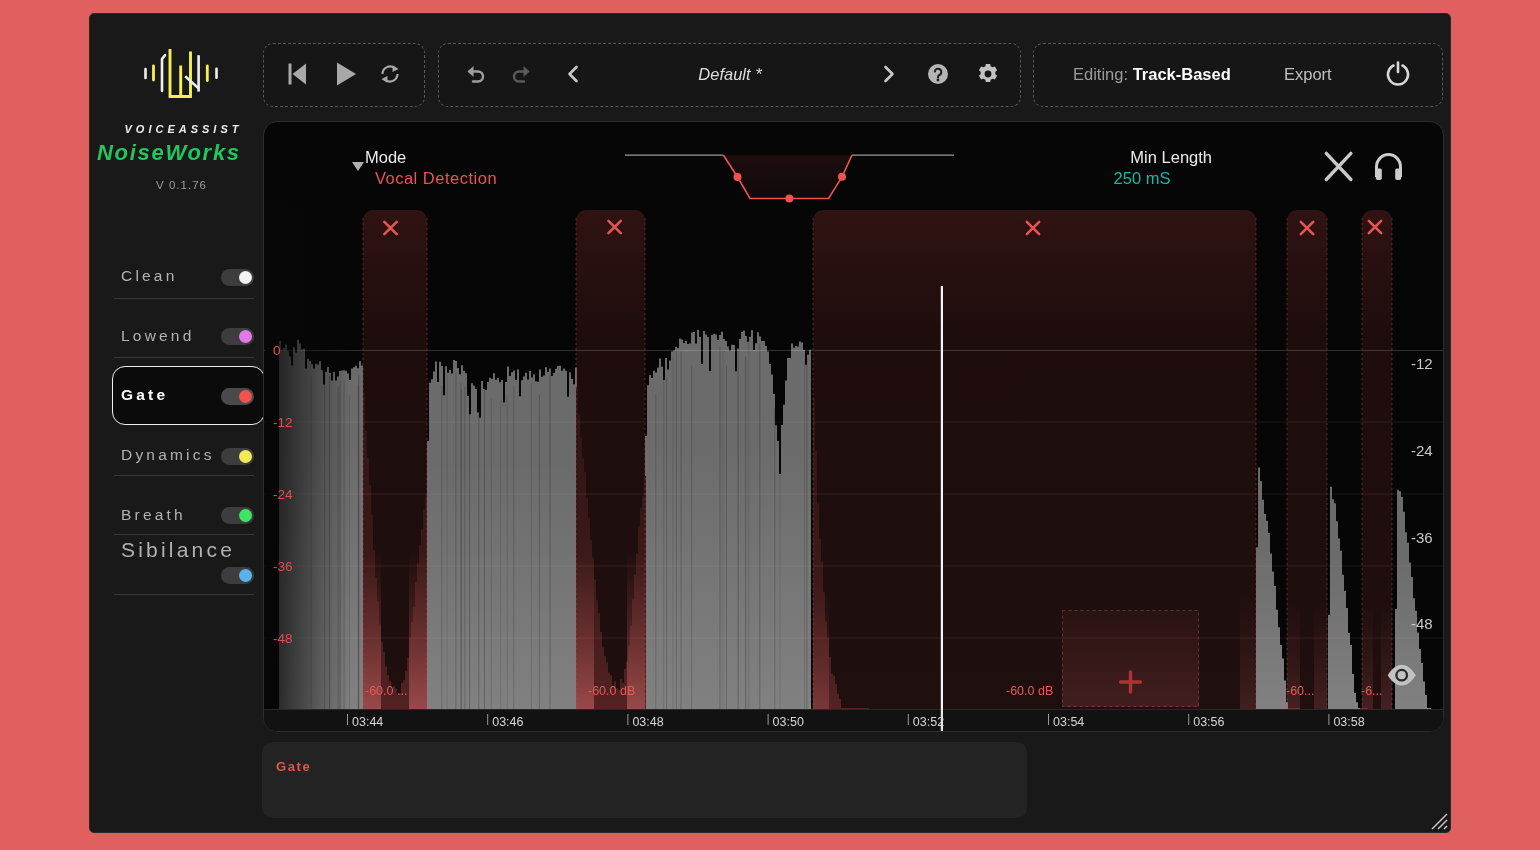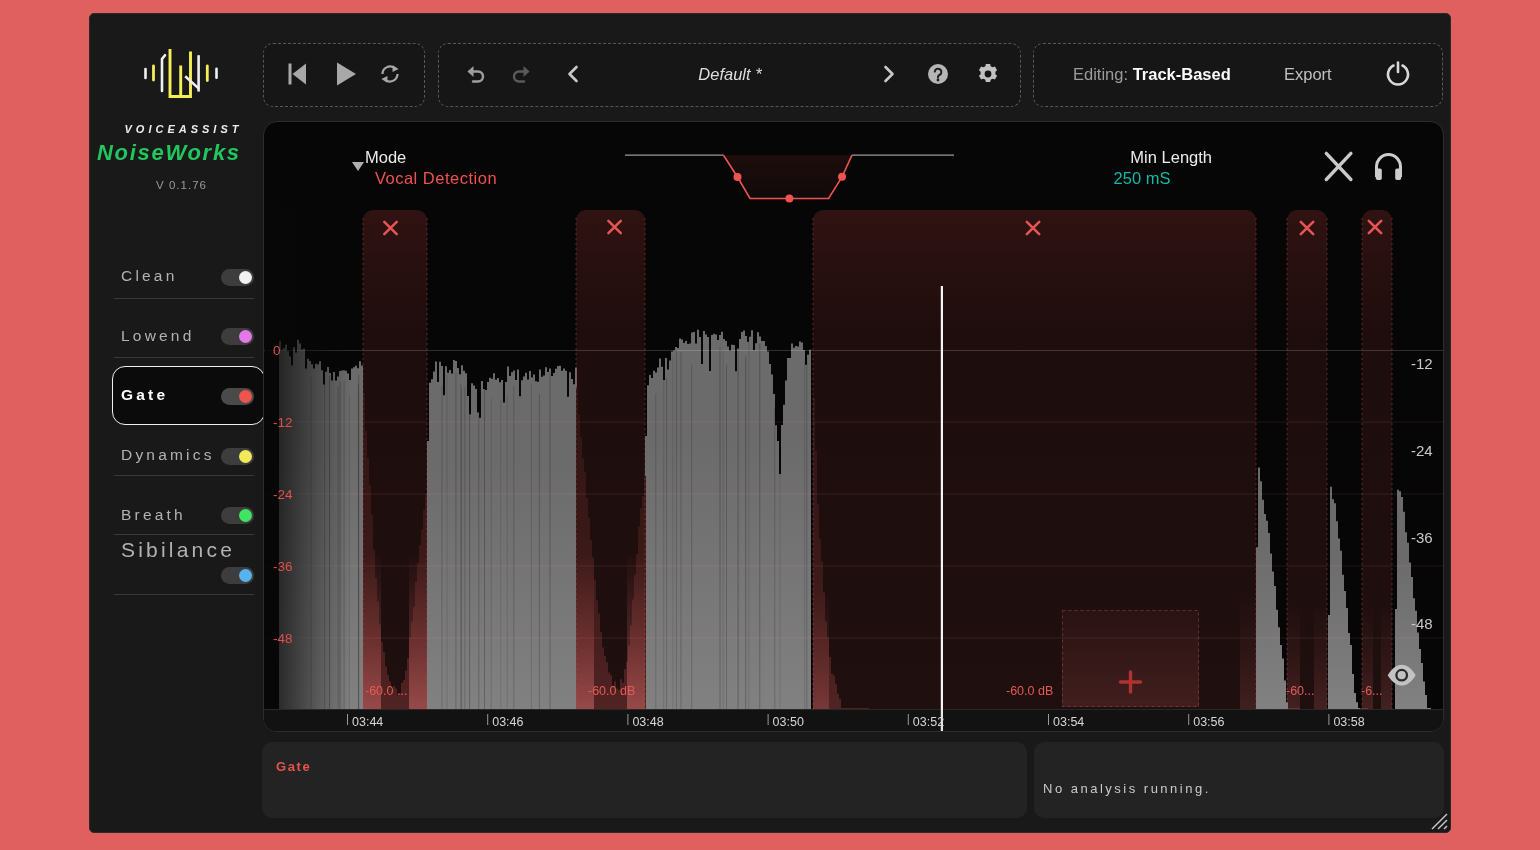--- a/index.html
+++ b/index.html
@@ -314,22 +314,19 @@
     <div style="position:absolute;left:88px;top:40px;width:0;height:0;border-left:6.5px solid transparent;border-right:6.5px solid transparent;border-top:9px solid #b0b0b0;"></div>
     <div style="position:absolute;left:101px;top:26px;width:140px;font-size:16.5px;color:#ebebeb;">Mode</div>
     <div style="position:absolute;left:92px;top:47px;width:160px;text-align:center;font-size:16.5px;letter-spacing:0.5px;color:#ef5350;">Vocal Detection</div>
     <div style="position:absolute;left:808px;top:26px;width:140px;text-align:right;font-size:16.5px;color:#ebebeb;">Min Length</div>
     <div style="position:absolute;left:808px;top:47px;width:140px;text-align:center;font-size:16.5px;color:#14b8a6;">250 mS</div>
   </div>
 
   <div style="position:absolute;left:172px;top:728px;width:765px;height:76px;background:#232323;border-radius:10px;">
     <div style="position:absolute;left:14px;top:17px;font-size:13px;font-weight:bold;letter-spacing:1.6px;color:#e5544f;">Gate</div>
   </div>
-  <div style="position:absolute;left:944px;top:728px;width:410px;height:76px;background:#232323;border-radius:10px;">
-    <div style="position:absolute;left:9px;top:39px;font-size:13px;letter-spacing:2.5px;color:#cbcbcb;">No analysis running.</div>
-  </div>
   <svg width="20" height="20" viewBox="0 0 20 20" style="position:absolute;right:1px;bottom:1px;">
     <g stroke="#c8c8c8" stroke-width="1.5">
         <line x1="3" y1="18" x2="18" y2="3"></line>
         <line x1="9" y1="18" x2="18" y2="9"></line>
         <line x1="15" y1="18" x2="18" y2="15"></line>
       </g>
   </svg>
 </div>
 </body></html>

